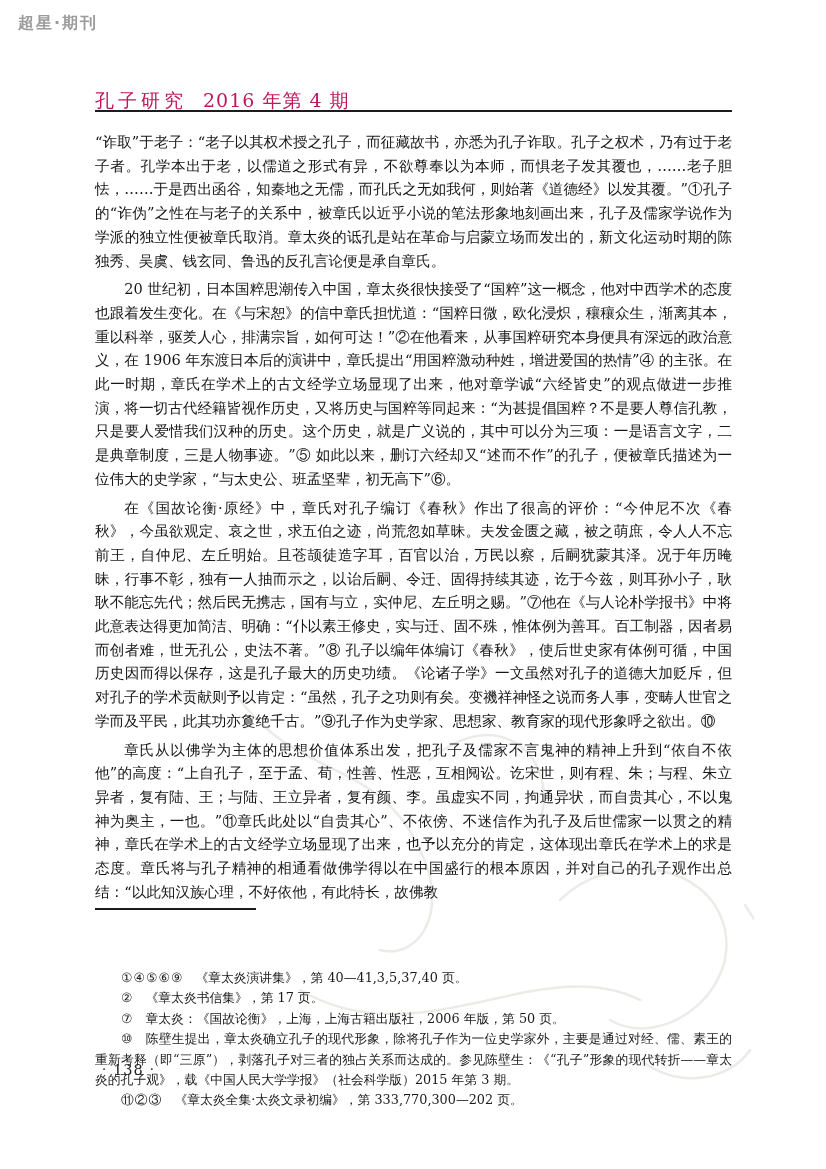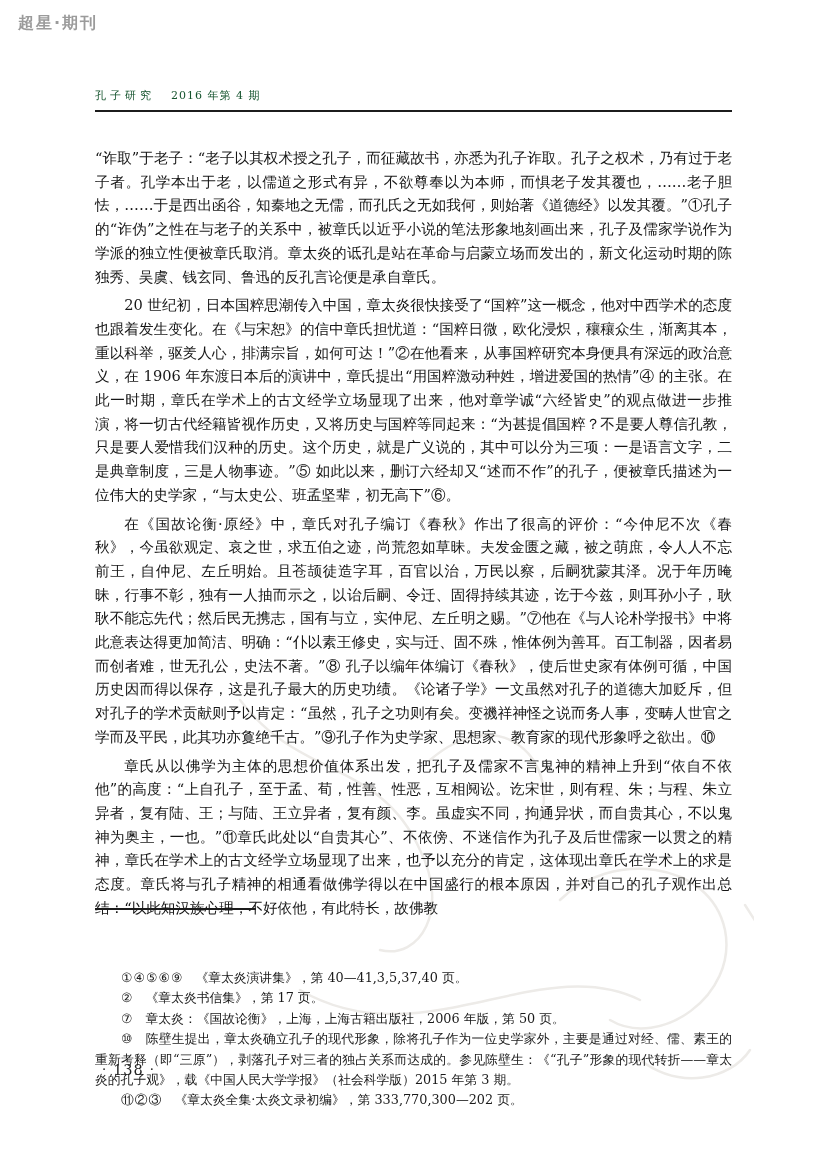--- a/index.html
+++ b/index.html
@@ -12,30 +12,30 @@
     color:#141414;
   }
   .watermark{position:absolute;left:0;top:0;z-index:0;}
   .logo{
     position:absolute;left:18px;top:13px;z-index:2;
     font-family:"DejaVu Sans","Liberation Sans",sans-serif;
     font-weight:bold;font-size:16px;letter-spacing:2px;color:#9b9b9b;
   }
   .page-header{
     position:absolute;left:95px;top:88px;width:637px;z-index:2;
-    font-size:11px;color:#14532d;white-space:nowrap;
+    font-size:19px;color:#be185d;white-space:nowrap;
   }
   .page-header .journal{letter-spacing:4px;margin-right:16px;}
   .page-header .issue{letter-spacing:1px;}
   .header-rule{
     position:absolute;left:95px;top:110px;width:637px;height:0;z-index:2;
     border-top:2px solid #1c1c1c;
   }
   .article{
-    position:absolute;left:95px;top:146px;width:637px;z-index:1;
+    position:absolute;left:95px;top:130px;width:637px;z-index:1;
     font-size:14.6px;line-height:23.7px;text-align:justify;
     color:#161616;
   }
   .article p{margin:0 0 5px 0;}
   .article p.indent{text-indent:2em;}
   .footnote-rule{
     position:absolute;left:95px;top:908px;width:161px;height:0;z-index:2;
     border-top:2px solid #1c1c1c;
   }
   .footnotes{

